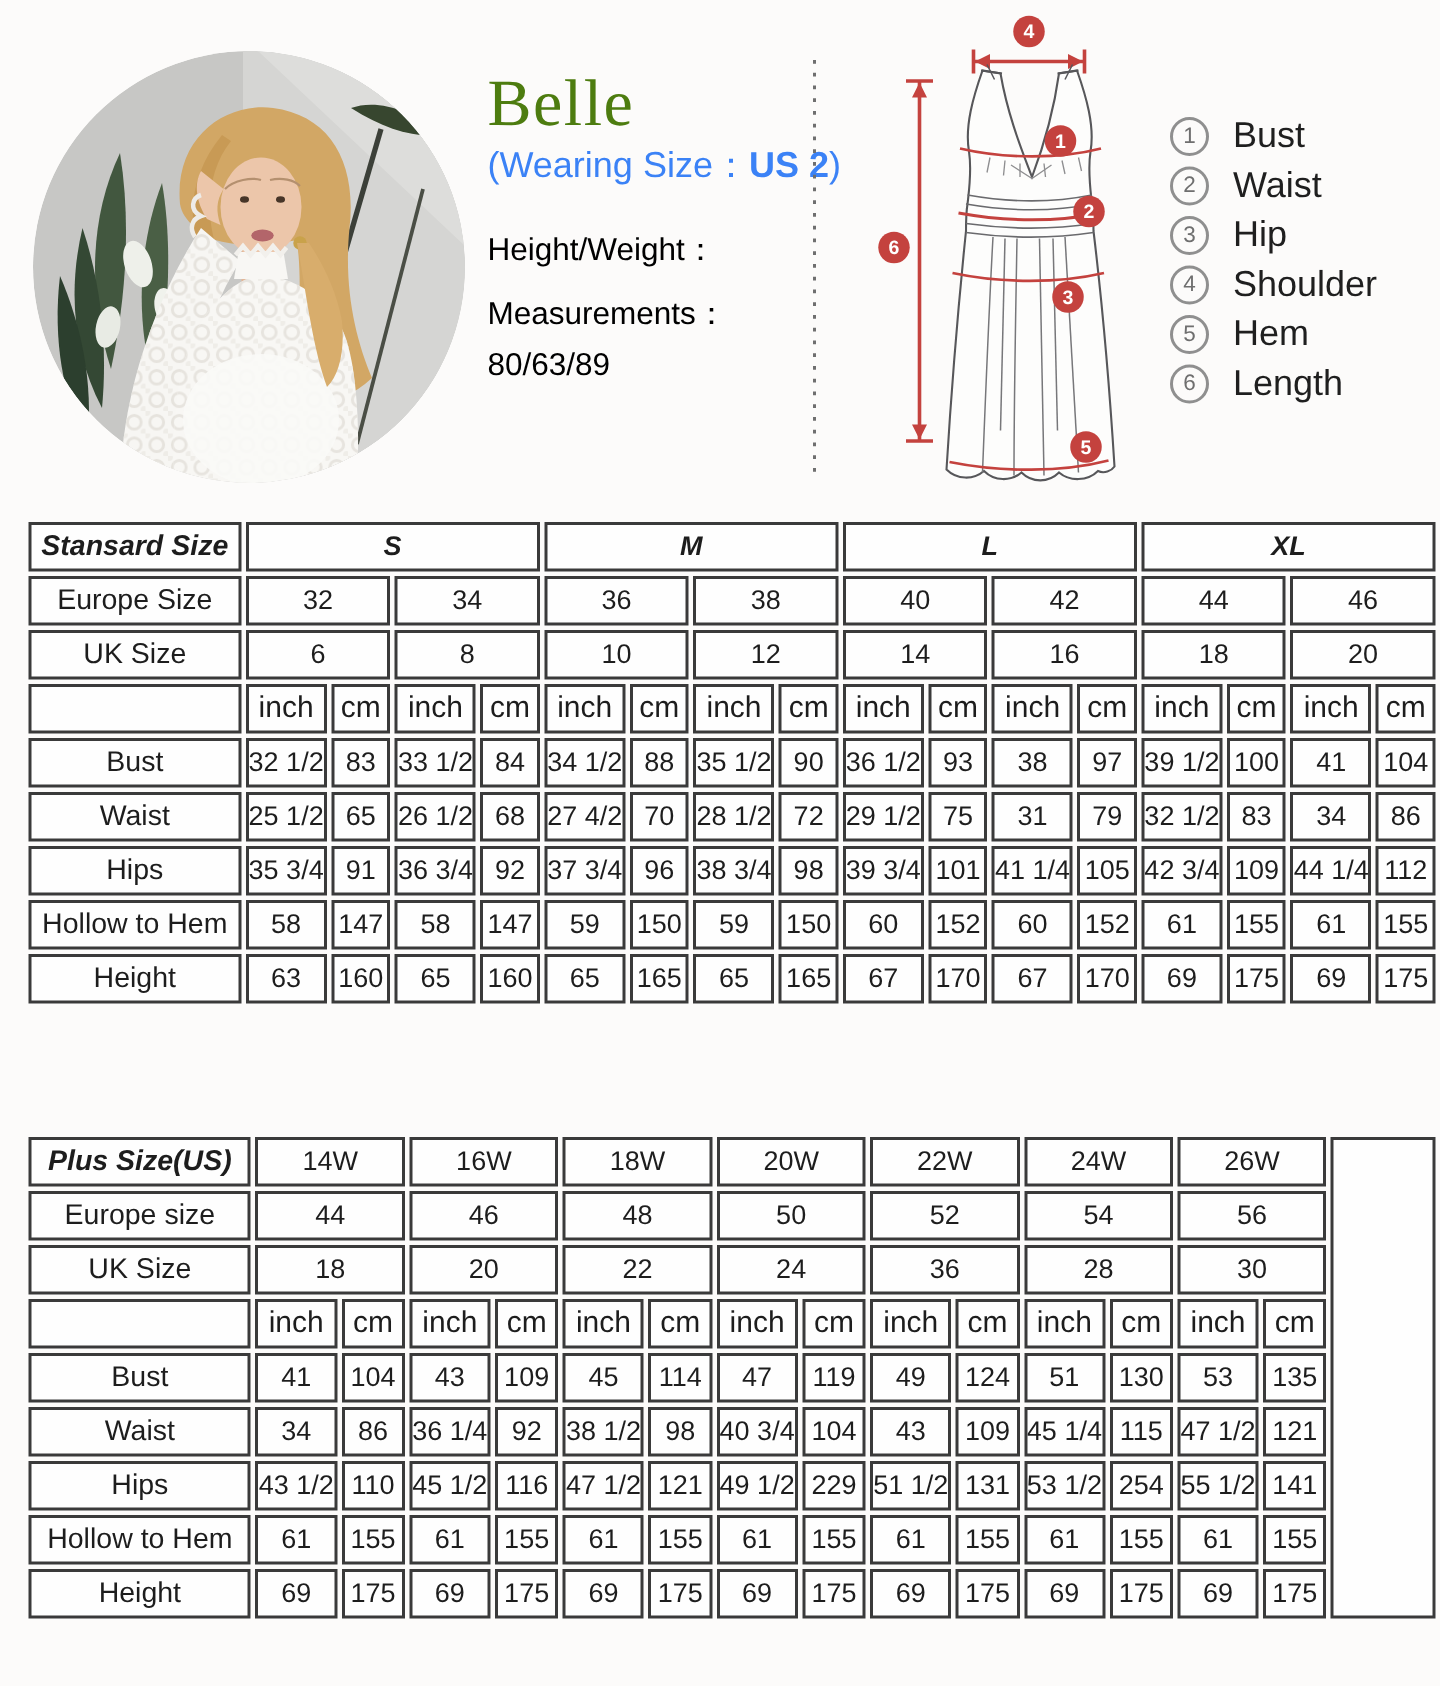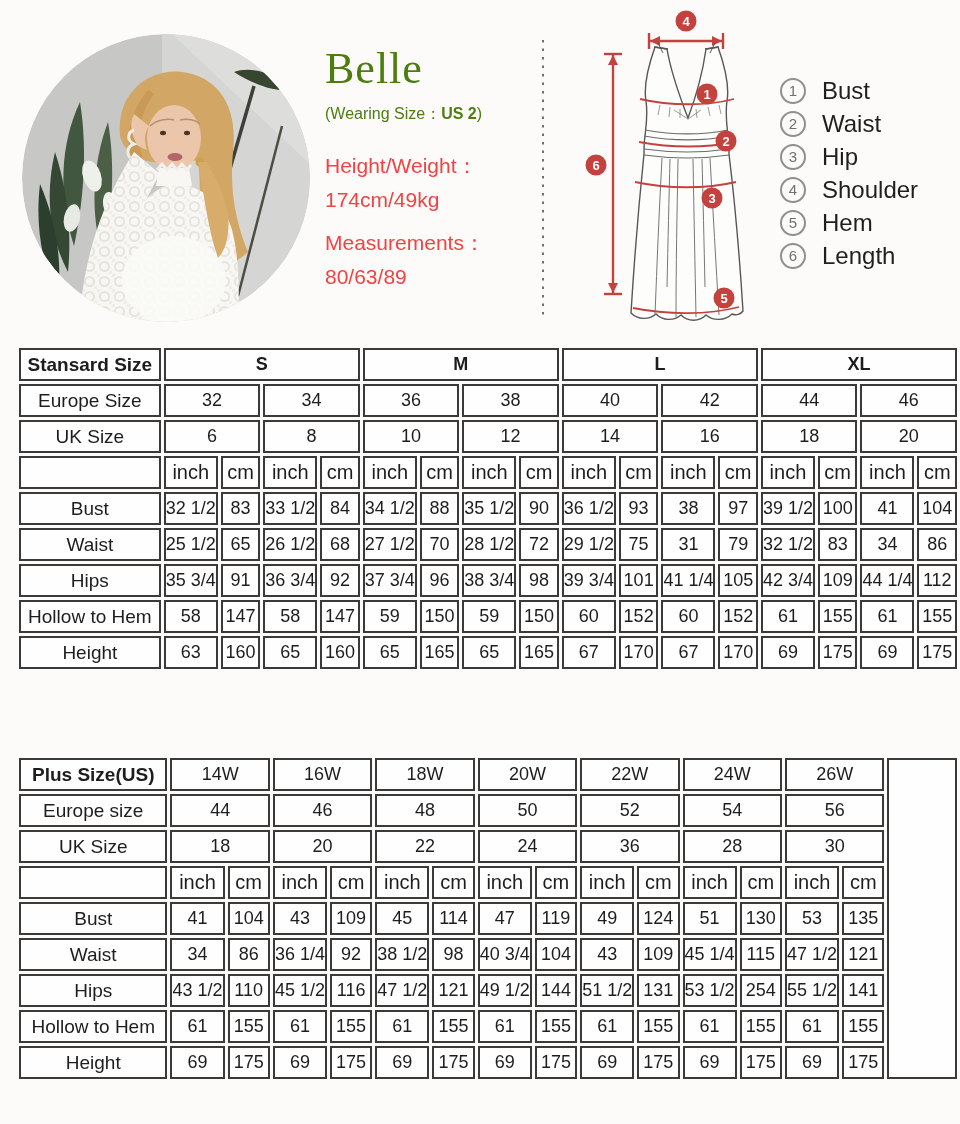--- a/index.html
+++ b/index.html
@@ -11,42 +11,42 @@
   }
   .abs{position:absolute;}
 
   
   .photo-wrap{left:22px;top:34px;width:288px;height:288px;border-radius:50%;overflow:hidden;}
   .model-info{left:325px;top:44px;width:215px;}
   .model-name{
     font-family:"Liberation Serif","DejaVu Serif",serif;
     font-size:44px;line-height:50px;color:#4d7c0f;letter-spacing:1px;
   }
-  .wearing{font-size:16px;color:#4d7c0f;margin-top:10px;white-space:nowrap;}
+  .wearing{font-size:24px;color:#3b82f6;white-space:nowrap;}
   .wearing b{font-weight:bold;}
-  .info-block{margin-top:24px;font-size:21px;line-height:34px;color:#ef4444;font-weight:500;}
+  .info-block{margin-top:24px;font-size:21px;line-height:34px;color:#000000;font-weight:500;}
   .info-block.second{margin-top:9px;}
 
   .legend{left:780px;top:78px;}
   .legend-item{display:flex;align-items:center;height:26px;margin-bottom:7px;}
   .legend-num{
     width:22px;height:22px;border:2px solid #8f8f8f;border-radius:50%;
     color:#6f6f6f;font-size:15px;line-height:22px;text-align:center;flex:0 0 auto;
   }
   .legend-label{font-size:24px;color:#1f1f1f;margin-left:16px;}
 
   
   .size-table{border-collapse:separate;border-spacing:3px;table-layout:fixed;}
   .size-table td{
     box-sizing:border-box;border:2px solid #3a3a3a;background:#fefefe;
     height:33px;text-align:center;vertical-align:middle;
     font-size:18px;color:#1d1d1d;white-space:nowrap;overflow:hidden;padding:0;
   }
   .size-table td.lbl{font-size:19px;}
-  .size-table td.b{font-weight:bold;}
+  .size-table td.b{font-weight:bold;font-style:italic;}
   .size-table td.unit{font-size:20px;margin-left:40px;}
   #standard-table{left:16px;top:345px;}
   #plus-table{left:16px;top:755px;}
 
   svg text.marker{font-family:"Liberation Sans",sans-serif;font-weight:bold;}
 </style>
 </head>
 <body>
 
 <div class="abs photo-wrap">
@@ -105,21 +105,20 @@
       <path d="M176,128 C182,160 186,196 196,224 C204,216 208,200 206,180 C202,158 192,140 184,128 Z" fill="#d8ad6c"></path>
     </g>
   </svg>
 </div>
 
 <div class="abs model-info">
   <div class="model-name">Belle</div>
   <div class="wearing"><span>(Wearing  Size：</span><b>US 2</b><span>)</span></div>
   <div class="info-block">
     <div>Height/Weight：</div>
-    <div>174cm/49kg</div>
   </div>
   <div class="info-block second">
     <div>Measurements：</div>
     <div>80/63/89</div>
   </div>
 </div>
 
 <div class="abs" style="left:535px;top:2px;">
   <svg width="225" height="338" viewBox="0 0 225 338">
 
@@ -320,21 +319,21 @@
         <td>100</td>
         <td>41</td>
         <td>104</td>
       </tr>
       <tr>
         <td class="lbl">Waist</td>
         <td>25 1/2</td>
         <td>65</td>
         <td>26 1/2</td>
         <td>68</td>
-        <td>27 1/2</td>
+        <td>27 4/2</td>
         <td>70</td>
         <td>28 1/2</td>
         <td>72</td>
         <td>29 1/2</td>
         <td>75</td>
         <td>31</td>
         <td>79</td>
         <td>32 1/2</td>
         <td>83</td>
         <td>34</td>
@@ -503,21 +502,21 @@
       </tr>
       <tr>
         <td class="lbl">Hips</td>
         <td>43 1/2</td>
         <td>110</td>
         <td>45 1/2</td>
         <td>116</td>
         <td>47 1/2</td>
         <td>121</td>
         <td>49 1/2</td>
-        <td>144</td>
+        <td>229</td>
         <td>51 1/2</td>
         <td>131</td>
         <td>53 1/2</td>
         <td>254</td>
         <td>55 1/2</td>
         <td>141</td>
       </tr>
       <tr>
         <td class="lbl">Hollow to Hem</td>
         <td>61</td>

